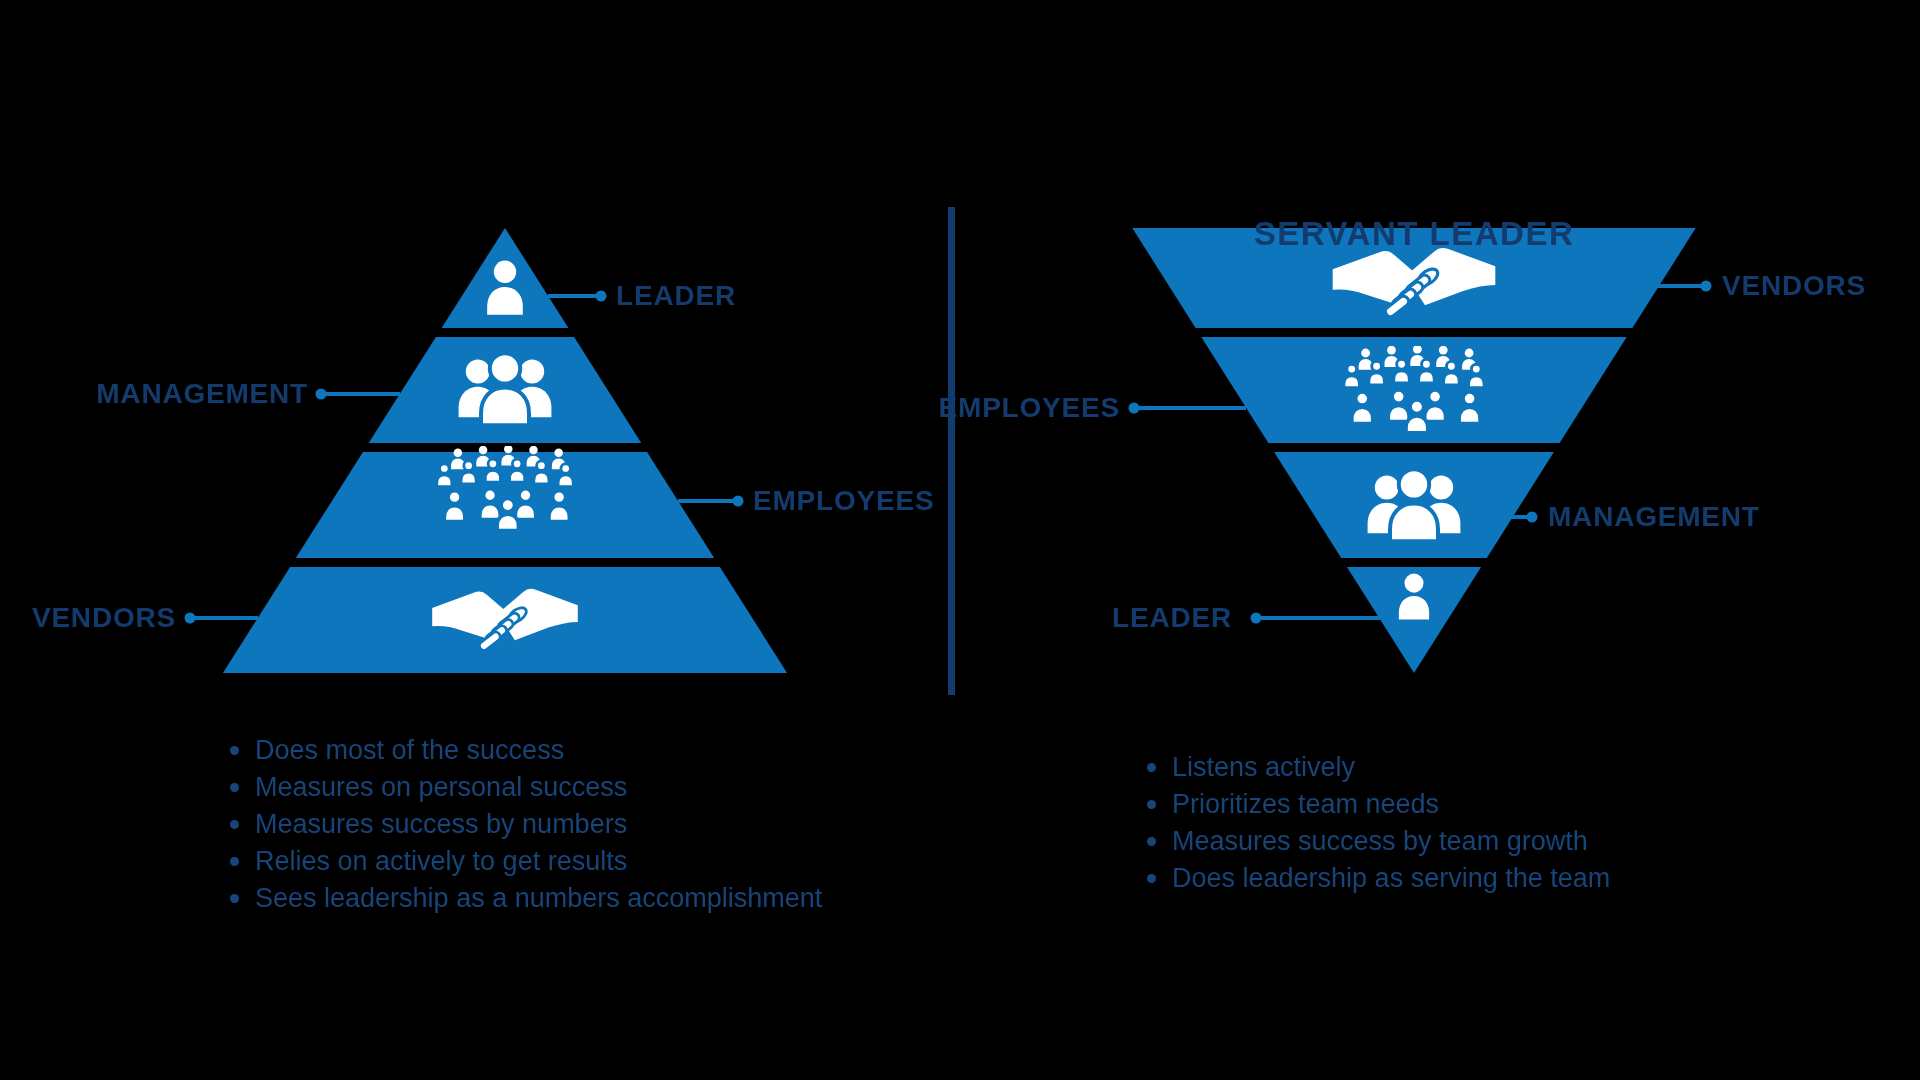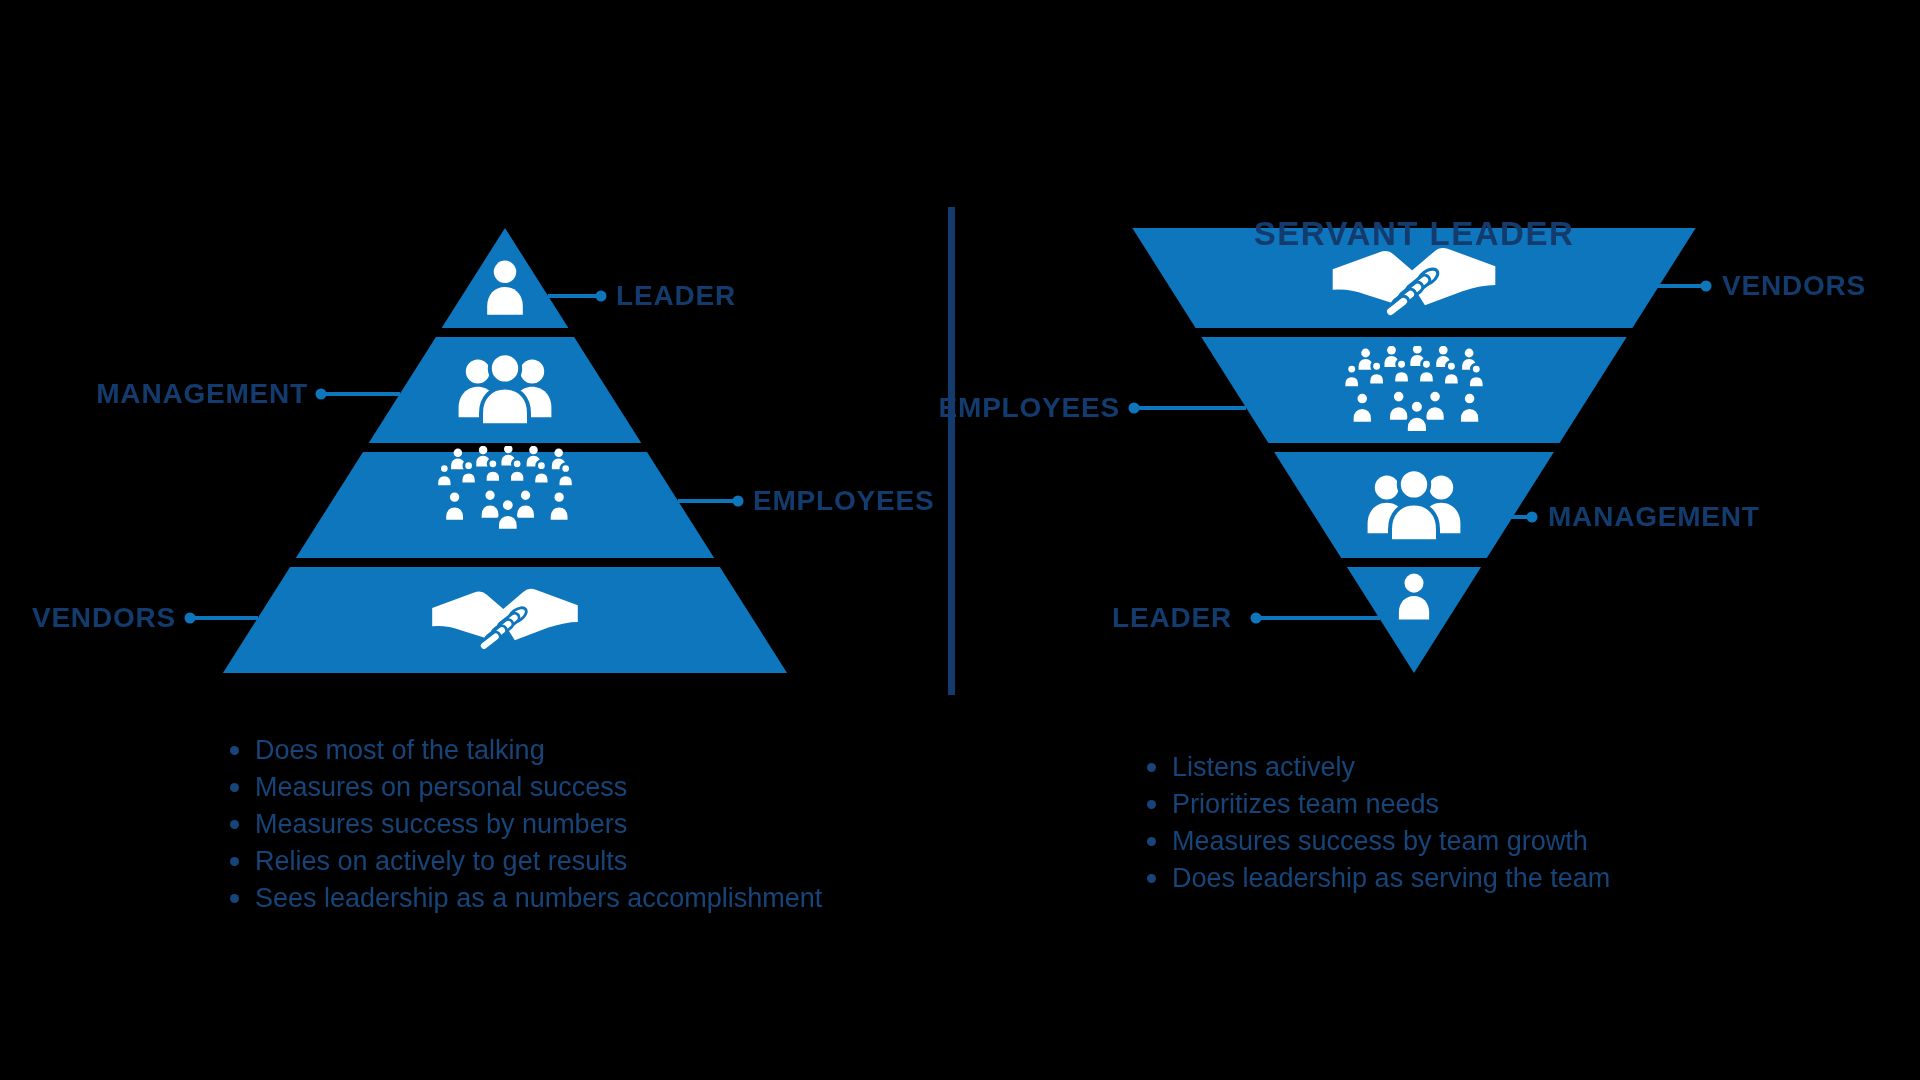--- a/index.html
+++ b/index.html
@@ -149,21 +149,21 @@
   <div class="lvl-label" style="right:1744px;top:605px;">VENDORS</div>
 
   <div class="lvl-label" style="left:1722px;top:273px;">VENDORS</div>
   <div class="lvl-label" style="right:800px;top:395px;">EMPLOYEES</div>
   <div class="lvl-label" style="left:1548px;top:504px;">MANAGEMENT</div>
   <div class="lvl-label" style="right:688px;top:605px;">LEADER</div>
 
   <div class="bullets" style="left:230px;top:732px;" id="left-bullets">
       <div class="bullet-row">
         <span class="bdot"></span>
-        <span class="btext">Does most of the talking</span>
+        <span class="btext">Does most of the success</span>
       </div>
       <div class="bullet-row">
         <span class="bdot"></span>
         <span class="btext">Measures on personal success</span>
       </div>
       <div class="bullet-row">
         <span class="bdot"></span>
         <span class="btext">Measures success by numbers</span>
       </div>
       <div class="bullet-row">

